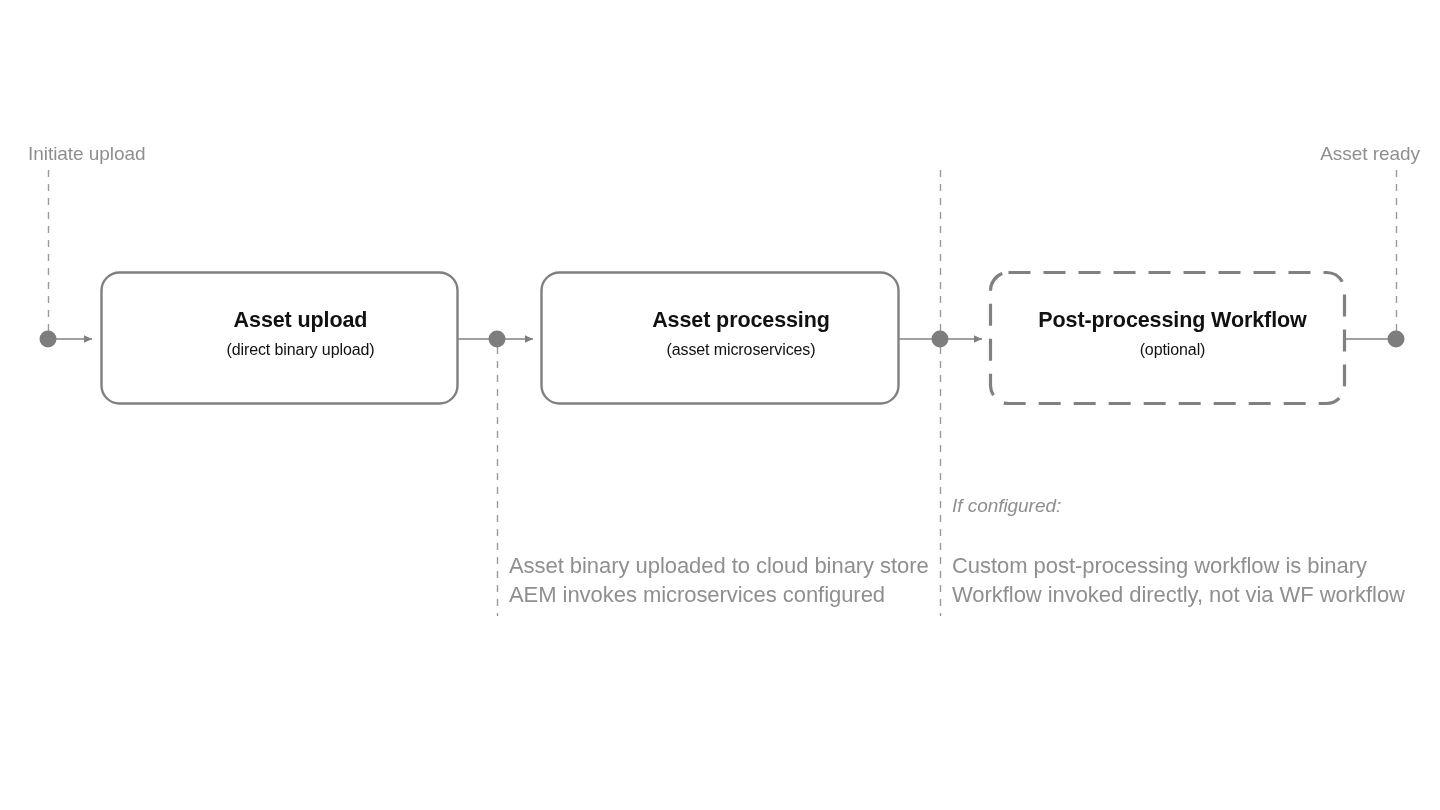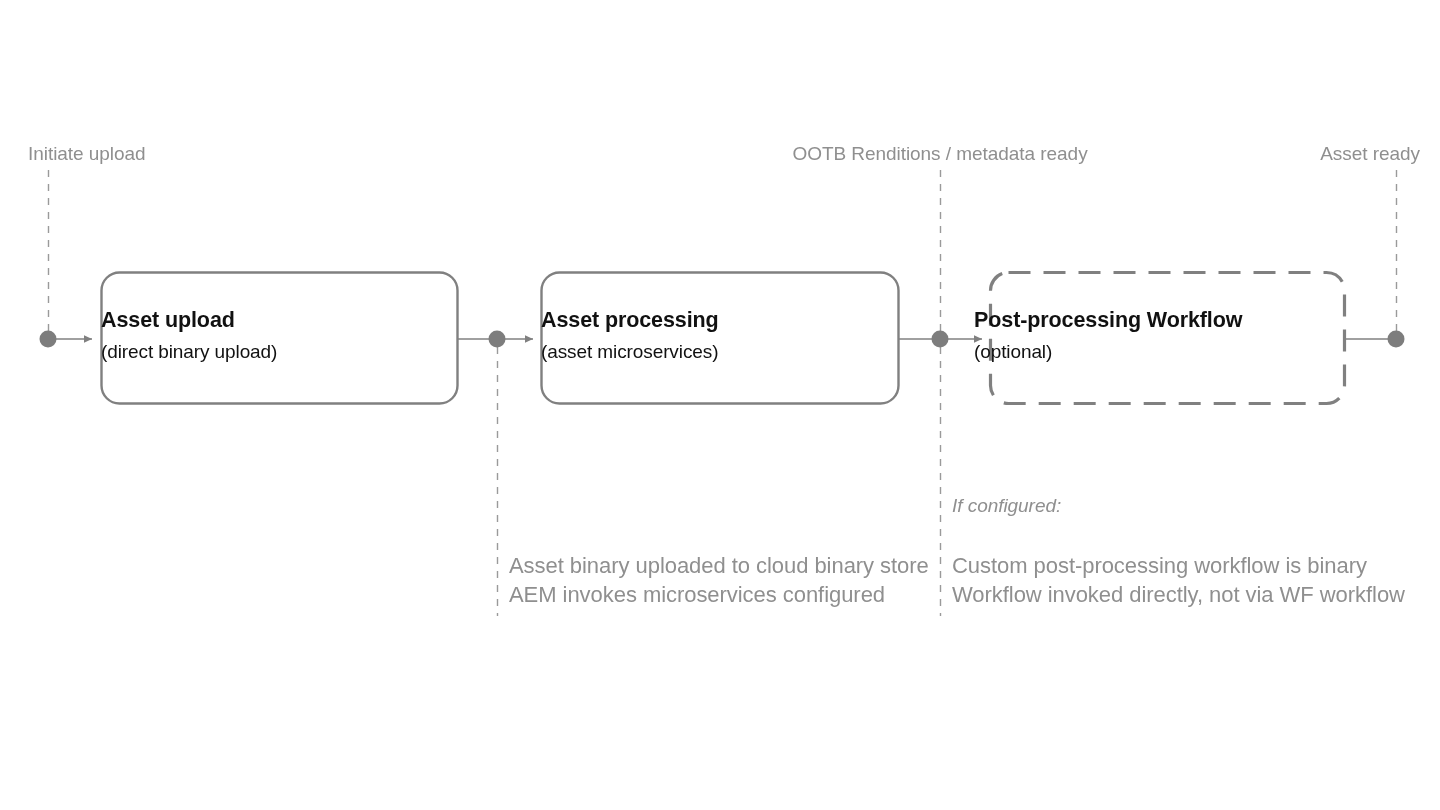--- a/index.html
+++ b/index.html
@@ -30,33 +30,35 @@
     position: absolute;
     left: 0;
     top: 0;
     width: 1440px;
     height: 810px;
   }
 
   
   .stage-box-text {
     position: absolute;
+    text-align: center;
     line-height: 1.0;
     color: #000000;
     pointer-events: none;
+    margin-left: 21px;
   }
   .stage-title {
     font-size: 21.5px;
     font-weight: bold;
     letter-spacing: -0.1px;
     color: #111111;
     white-space: nowrap;
   }
   .stage-subtitle {
-    font-size: 19px;
+    font-size: 16px;
     font-weight: normal;
     letter-spacing: -0.1px;
     color: #111111;
     white-space: nowrap;
     margin-top: 10px;
   }
 
   .milestone-label {
     position: absolute;
     font-size: 19px;
@@ -123,21 +125,20 @@
     <rect x="990.5" y="272.5" width="354" height="131" rx="18" ry="18" fill="#ffffff" stroke="#808080" stroke-width="3.2" stroke-dasharray="22 13"></rect>
 
     <circle cx="48" cy="339" r="8.5" fill="#7d7d7d"></circle>
     <circle cx="497" cy="339" r="8.5" fill="#7d7d7d"></circle>
     <circle cx="940" cy="339" r="8.5" fill="#7d7d7d"></circle>
     <circle cx="1396" cy="339" r="8.5" fill="#7d7d7d"></circle>
   </svg>
 
   <div class="milestone-label" style="left:28px; top:143px;">Initiate upload</div>
 
-  <div class="milestone-label" style="left:940px; top:143px; transform:translateX(-50%);">OOTB Renditions / metadata ready</div>
 
   <div class="milestone-label" style="left:1420px; top:143px; transform:translateX(-100%);">Asset ready</div>
 
   <div class="stage-box-text" style="left:101px; top:310px; width:357px;">
     <div class="stage-title">Asset upload</div>
     <div class="stage-subtitle">(direct binary upload)</div>
   </div>
 
   <div class="stage-box-text" style="left:541px; top:310px; width:358px;">
     <div class="stage-title">Asset processing</div>

